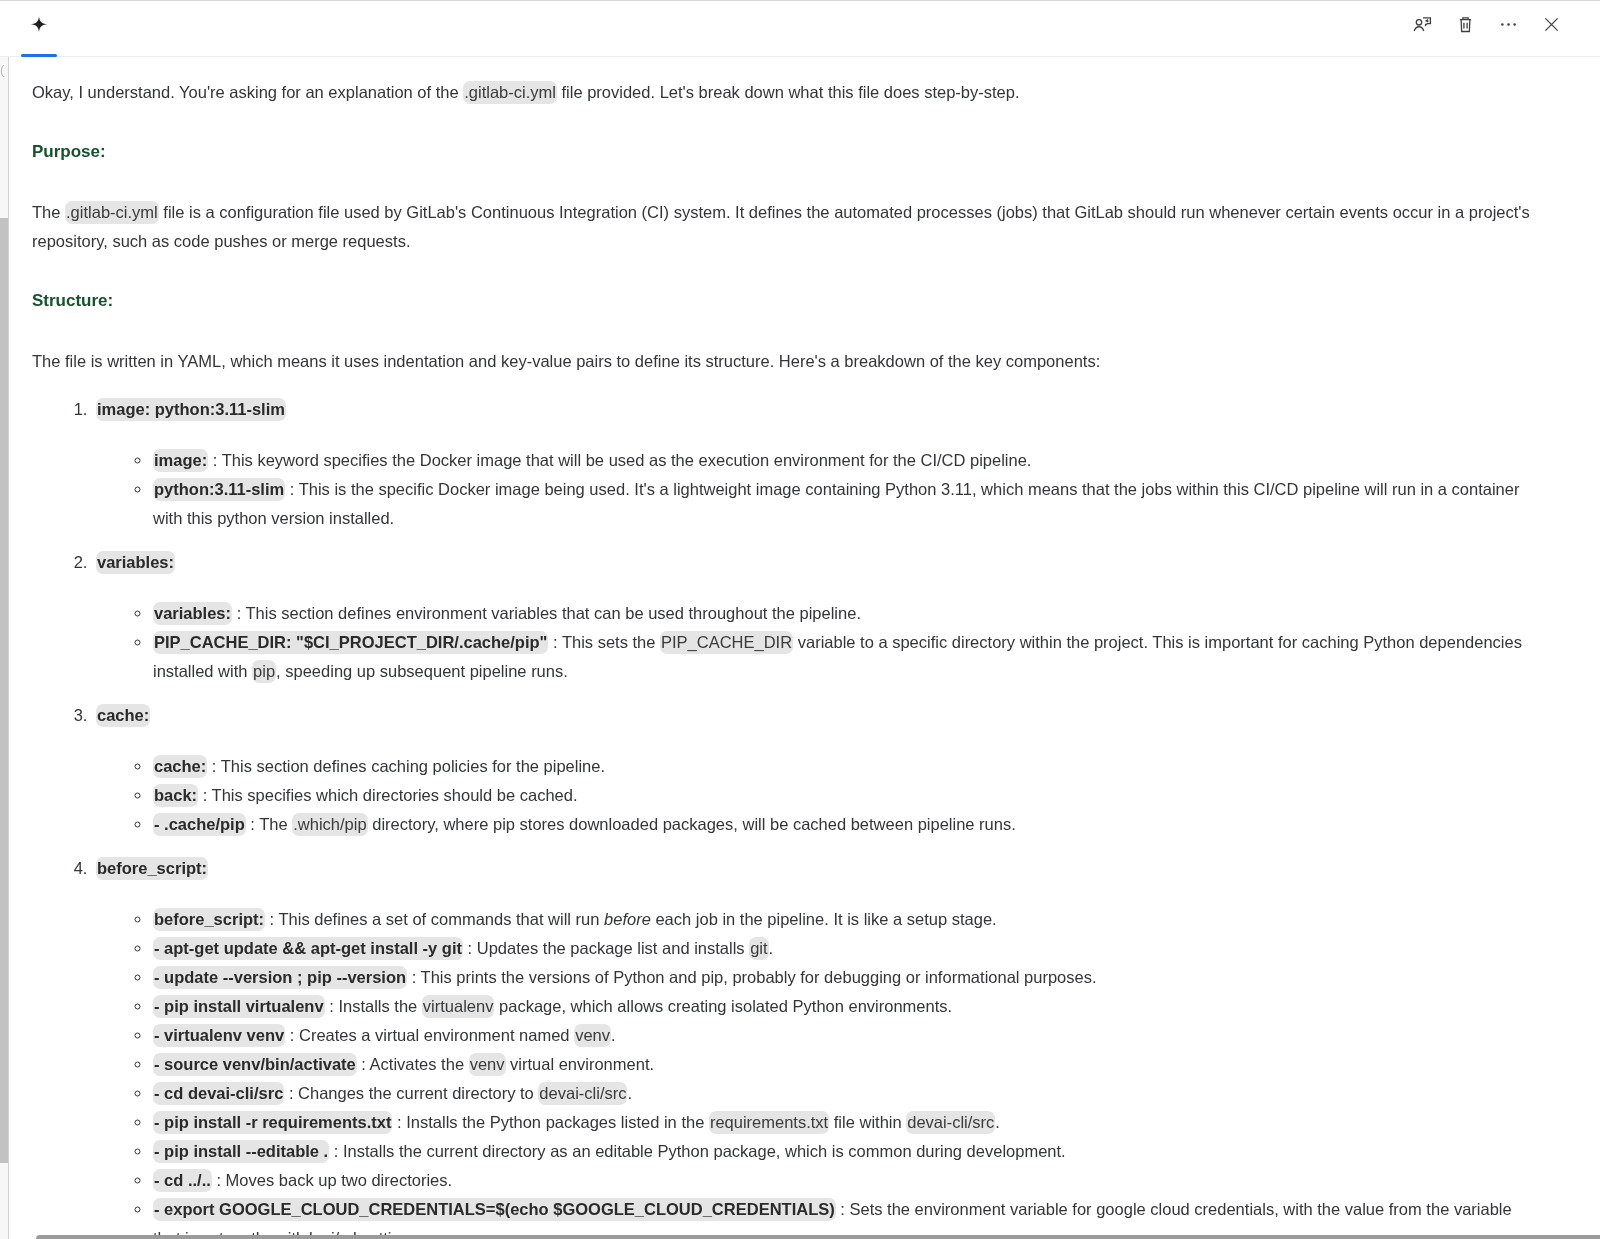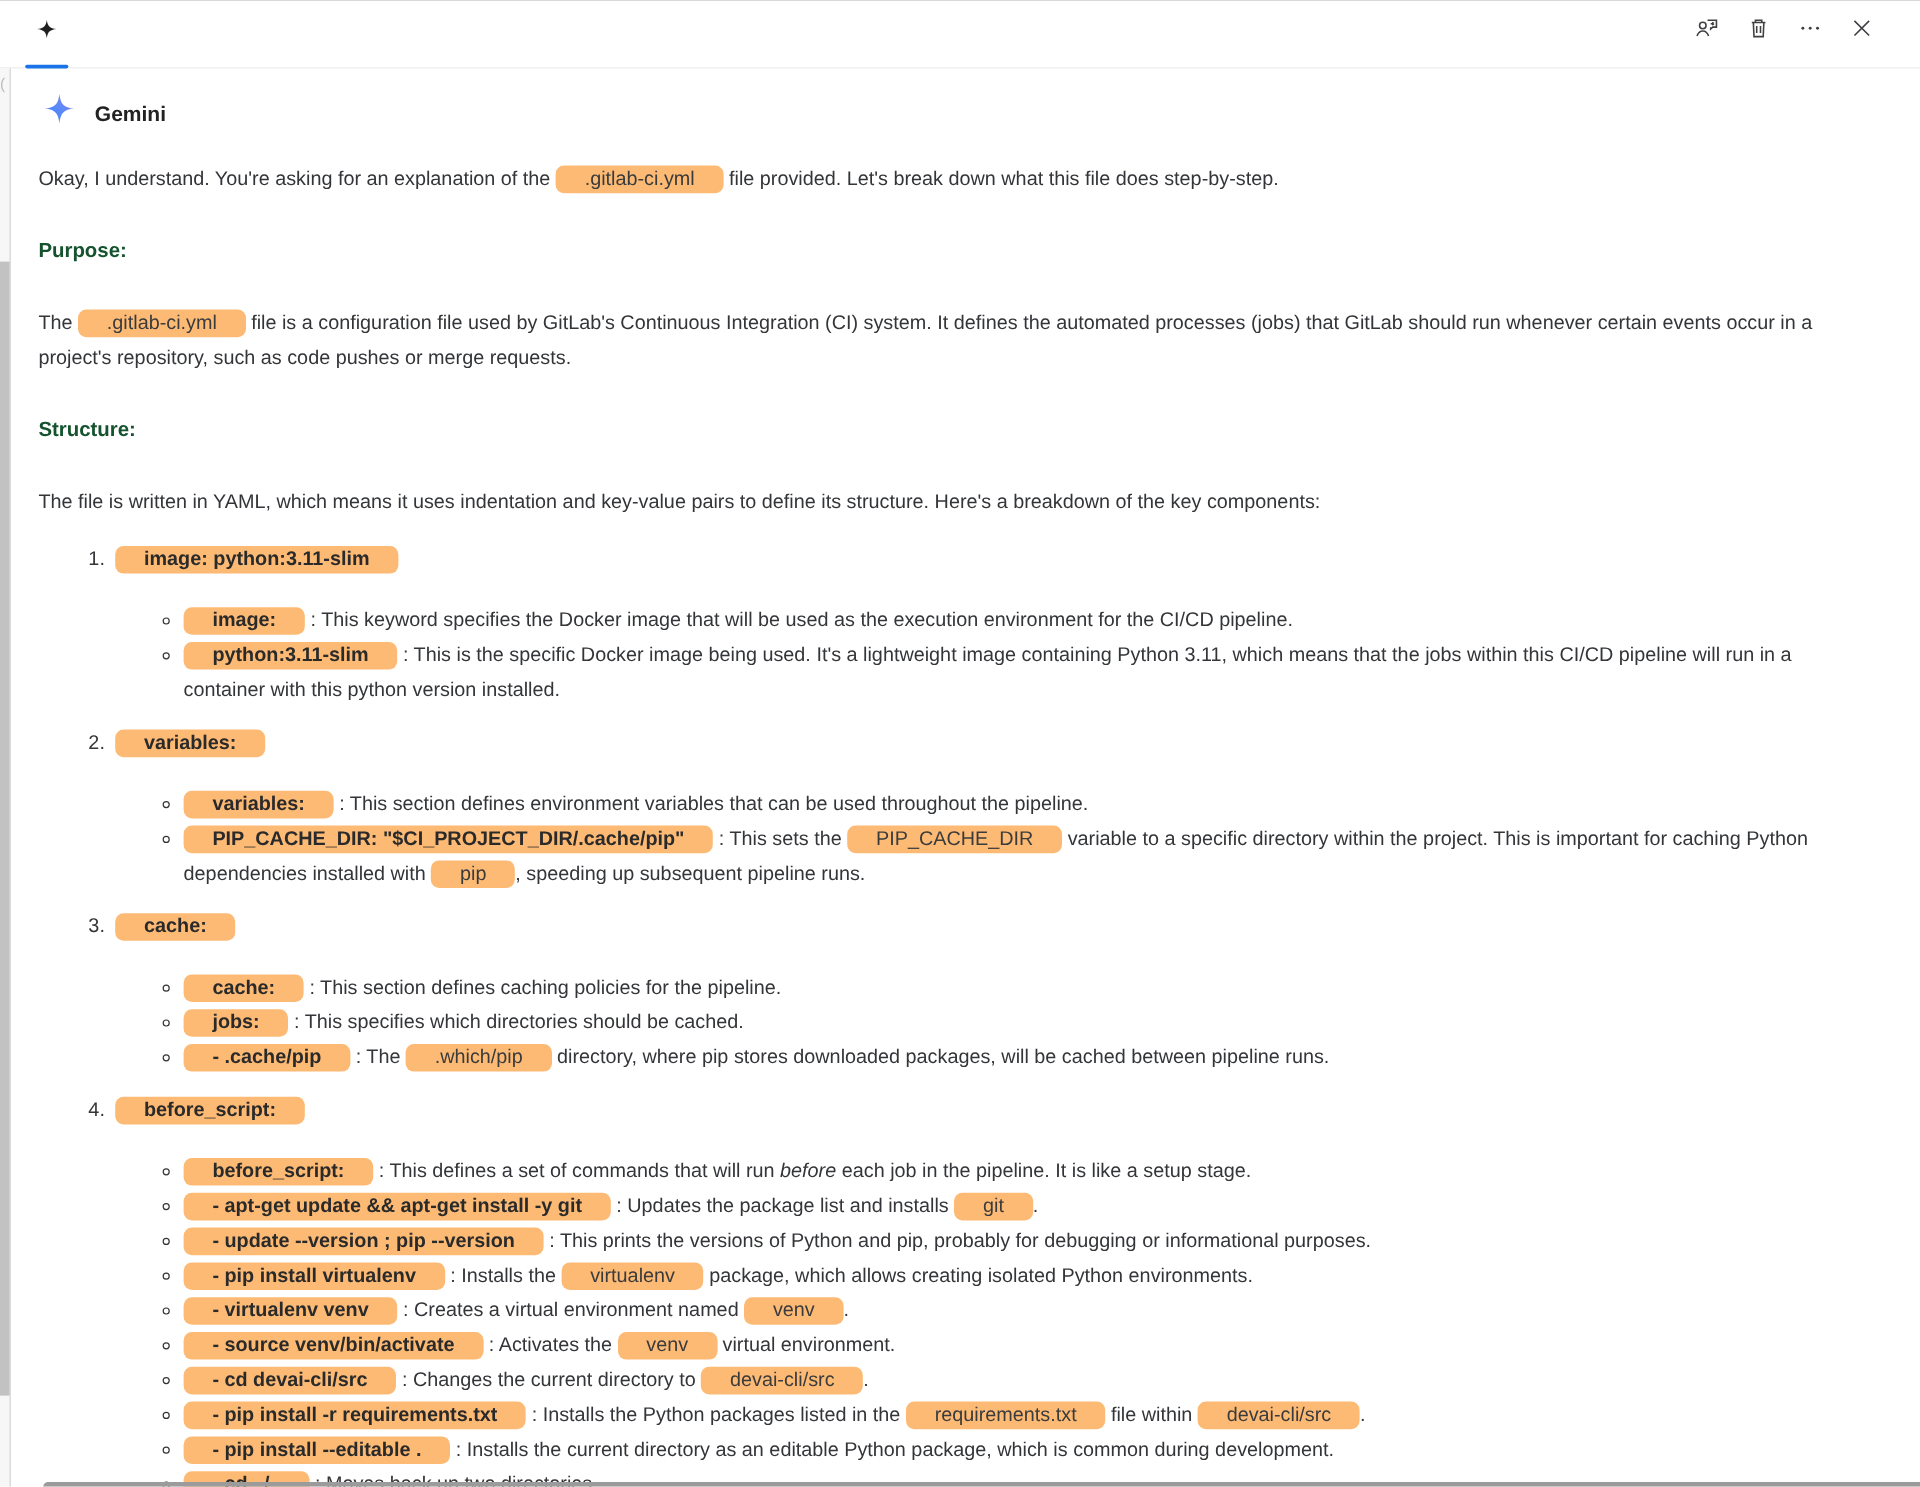--- a/index.html
+++ b/index.html
@@ -38,21 +38,21 @@
   .assistant-header { display:flex; align-items:center; gap:14px; height:34px; margin:0 0 23px 2px; }
   .assistant-header svg { width:31px; height:31px; }
   .assistant-name { font-weight:bold; font-size:17.5px; color:#222; }
 
   p { margin:0; }
   .h-bold { font-size:17px; font-weight:bold; color:#14532d; margin:30px 0 0; line-height:29px; }
   .para { margin-top:32px; }
   .para-first { margin-top:0; }
 
   .chip {
-    background:#fdba74; border-radius:7px; padding:2px 24px 3px; color:#3a3b3d;
+    background:#e5e5e5; border-radius:7px; padding:2px 1px 3px; color:#3a3b3d;
     -webkit-box-decoration-break:clone; box-decoration-break:clone;text-align:right;
   }
   .chip.b { font-weight:bold; color:#2a2a2a; }
 
   ol.structure { margin:19px 0 0; padding:0 0 0 60px; }
   ol.structure > li { margin:0; padding-left:4px; }
   ol.structure > li + li { margin-top:15px; }
   ol.structure ul { list-style:circle; margin:22px 0 9px; padding-left:56px; }
   ol.structure ul li { padding-left:1px; }
 
@@ -112,35 +112,20 @@
   </div>
 </div>
 
 <div class="left-gutter">
   <span class="gutter-mark">(</span>
   <div class="scroll-thumb"></div>
 </div>
 
 <div class="content">
 
-  <div class="assistant-header">
-    <span>
-      <svg viewBox="0 0 24 24">
-        <defs>
-          <linearGradient id="gemgrad" x1="0%" y1="100%" x2="100%" y2="0%">
-            <stop offset="0%" stop-color="#3e7bfa"></stop>
-            <stop offset="55%" stop-color="#5f8af8"></stop>
-            <stop offset="100%" stop-color="#9a6fe0"></stop>
-          </linearGradient>
-        </defs>
-        <path fill="url(#gemgrad)" d="M12 0.5 C12.8 7.2 14.8 9.2 21.5 10 C14.8 10.8 12.8 12.8 12 19.5 C11.2 12.8 9.2 10.8 2.5 10 C9.2 9.2 11.2 7.2 12 0.5 Z" transform="translate(0,2)"></path>
-      </svg>
-    </span>
-    <span class="assistant-name">Gemini</span>
-  </div>
 
   <p class="para para-first">Okay, I understand. You're asking for an explanation of the <span class="chip">.gitlab-ci.yml</span> file provided. Let's break down what this file does step-by-step.</p>
 
   <p class="h-bold">Purpose:</p>
   <p class="para">The <span class="chip">.gitlab-ci.yml</span> file is a configuration file used by GitLab's Continuous Integration (CI) system. It defines the automated processes (jobs) that GitLab should run whenever certain events occur in a project's repository, such as code pushes or merge requests.</p>
 
   <p class="h-bold">Structure:</p>
   <p class="para">The file is written in YAML, which means it uses indentation and key-value pairs to define its structure. Here's a breakdown of the key components:</p>
 
   <ol class="structure" id="structure-list">
@@ -160,21 +145,21 @@
 
   <li><span class="chip b">PIP_CACHE_DIR: "$CI_PROJECT_DIR/.cache/pip"</span> : This sets the <span class="chip">PIP_CACHE_DIR</span> variable to a specific directory within the project. This is important for caching Python dependencies installed with <span class="chip">pip</span>, speeding up subsequent pipeline runs.</li>
 </ul>
   </li>
 
   <li>
     <span><span class="chip b">cache:</span></span>
     <ul>
   <li><span class="chip b">cache:</span> : This section defines caching policies for the pipeline.</li>
 
-  <li><span class="chip b">jobs:</span> : This specifies which directories should be cached.</li>
+  <li><span class="chip b">back:</span> : This specifies which directories should be cached.</li>
 
   <li><span class="chip b">- .cache/pip</span> : The <span class="chip">.which/pip</span> directory, where pip stores downloaded packages, will be cached between pipeline runs.</li>
 </ul>
   </li>
 
   <li>
     <span><span class="chip b">before_script:</span></span>
     <ul>
   <li><span class="chip b">before_script:</span> : This defines a set of commands that will run <em>before</em> each job in the pipeline. It is like a setup stage.</li>
 

